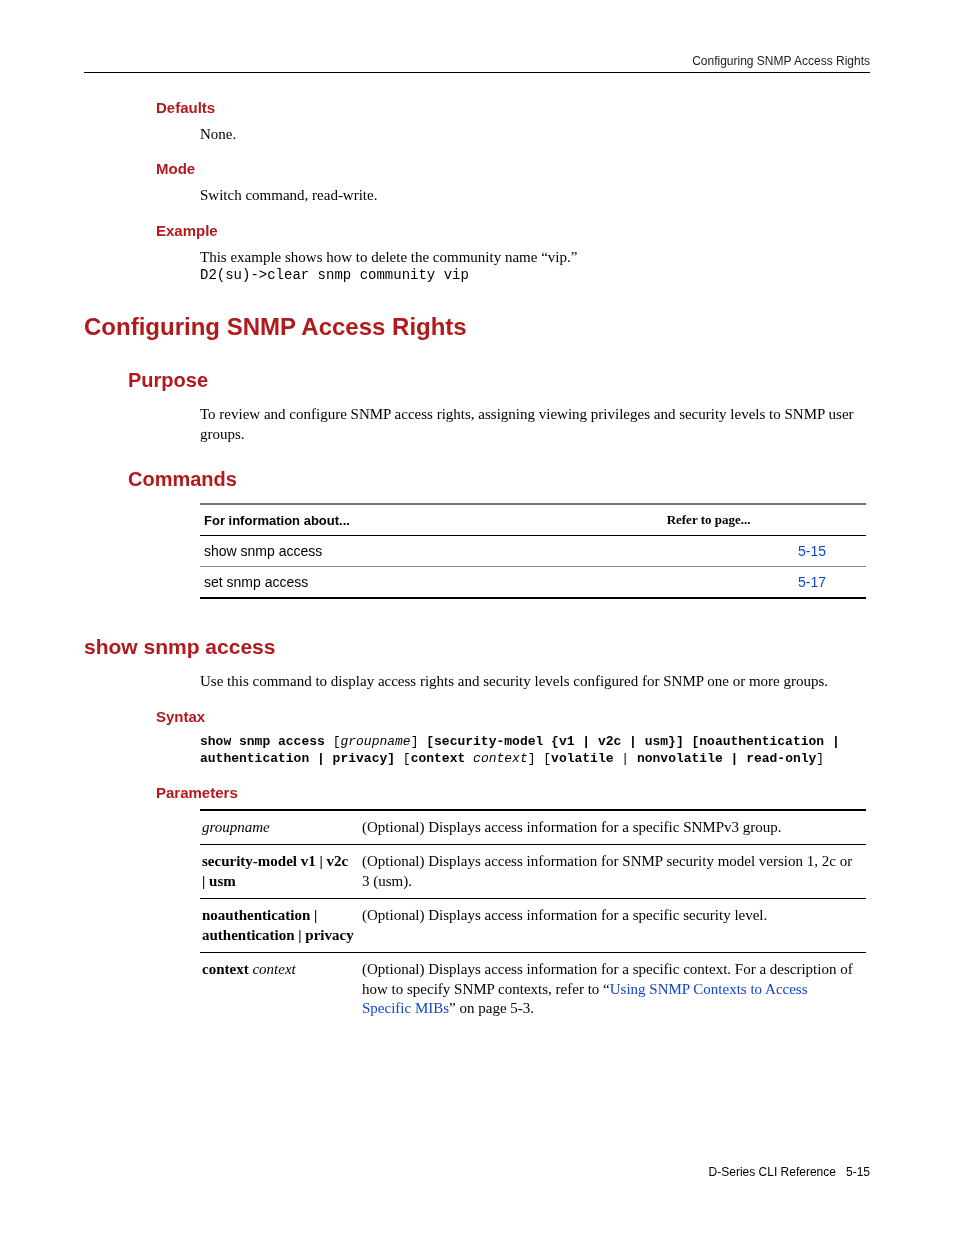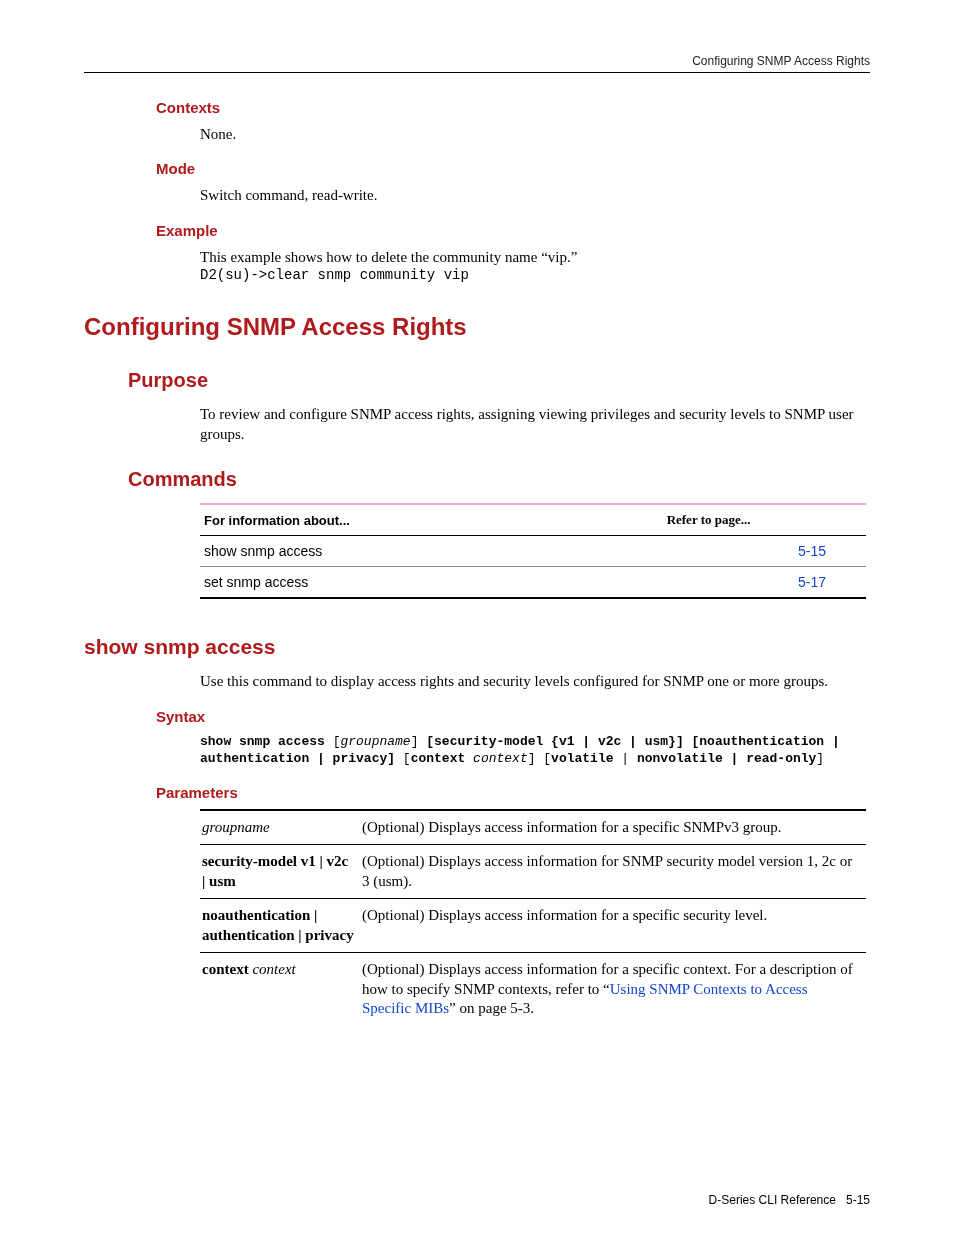--- a/index.html
+++ b/index.html
@@ -72,21 +72,21 @@
   .cmd-table {
     margin-left: 116px;
     width: 666px;
     border-collapse: collapse;
     margin-bottom: 10px;
   }
   .cmd-table th {
     font-family: Arial, Helvetica, sans-serif;
     font-size: 13px;
     font-weight: bold;
-    border-top: 2px solid #f9a8d4;
+    border-top: 2px solid #737373;
     border-bottom: 1px solid #000;
     padding: 7px 4px;
   }
   .cmd-table th:first-child { text-align: left; }
   .cmd-table th:last-child { padding-right: 30px; font-family: Liberation Serif, serif; }
   .cmd-table td {
     font-family: Arial, Helvetica, sans-serif;
     font-size: 14px;
     border-bottom: 1px solid #888;
     padding: 7px 4px;
@@ -114,33 +114,33 @@
     font-size: 15px;
     vertical-align: top;
     line-height: 1.3;
   }
   .param-table tr:first-child td { border-top: 2px solid #000; }
   .param-table td.pn { width: 160px; }
   .param-table .pb { font-weight: bold; }
   .param-table .pi { font-style: italic; }
   .footer {
     position: absolute;
-    bottom: 28px;
+    bottom: 56px;
     right: 84px;
     font-family: Arial, Helvetica, sans-serif;
     font-size: 12px;
   }
 </style>
 </head>
 <body>
 
 <div class="header-right">Configuring SNMP Access Rights</div>
 <hr class="hr-top">
 
-<div class="h4">Contexts</div>
+<div class="h4">Defaults</div>
 <div class="body-text">None.</div>
 
 <div class="h4">Mode</div>
 <div class="body-text">Switch command, read-write.</div>
 
 <div class="h4">Example</div>
 <div class="body-text" style="margin-bottom:0">This example shows how to delete the community name “vip.”</div>
 <div class="code-block">D2(su)-&gt;clear snmp community vip</div>
 
 <div class="h1">Configuring SNMP Access Rights</div>

